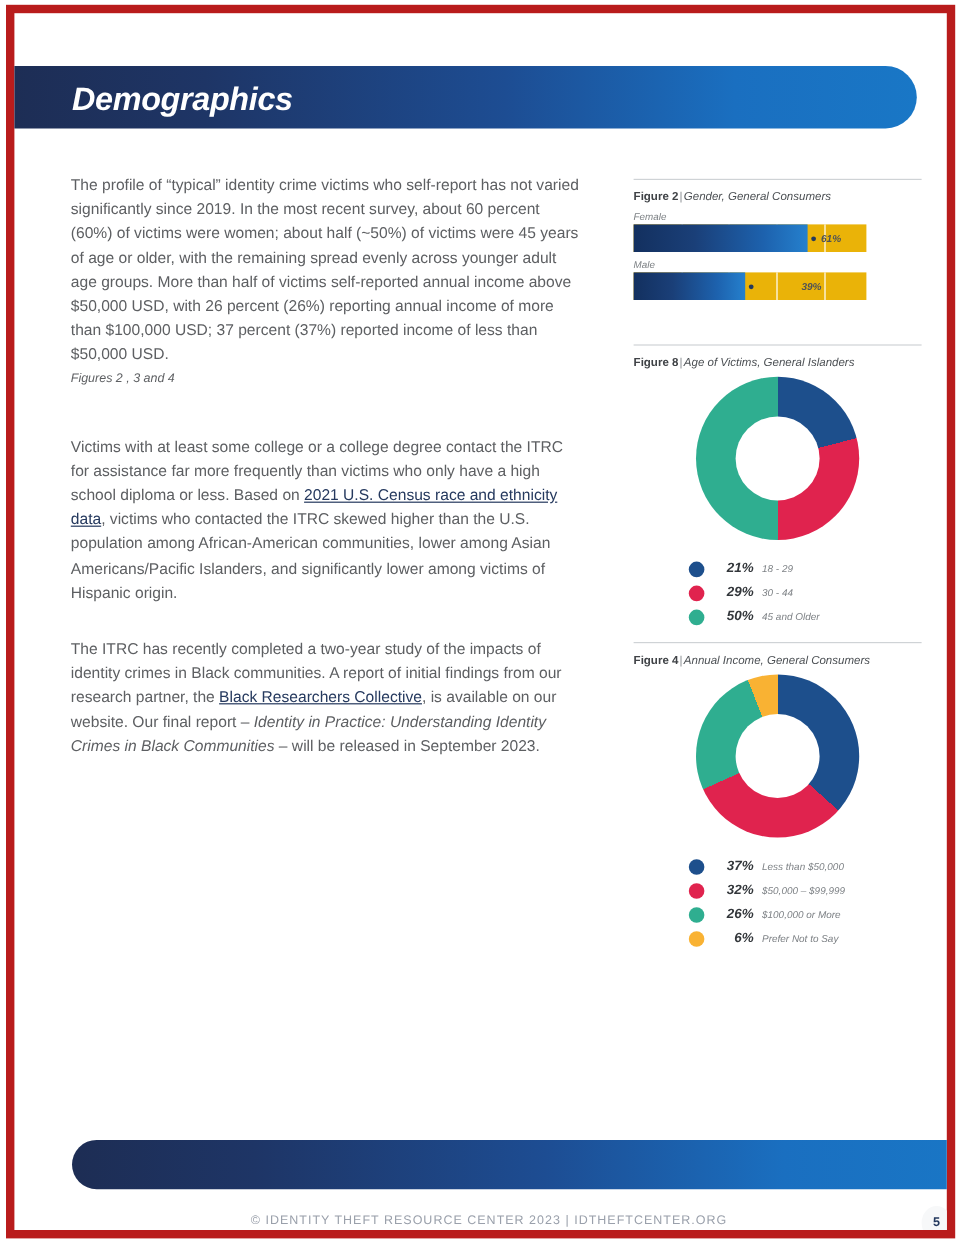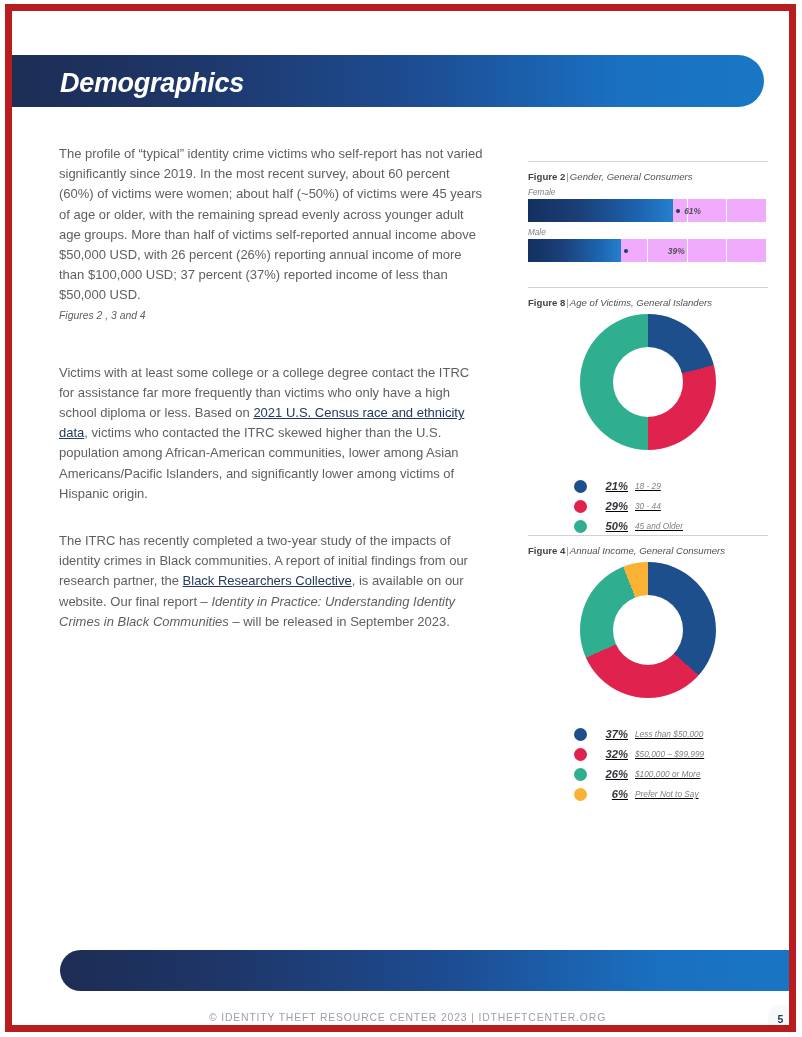--- a/index.html
+++ b/index.html
@@ -83,21 +83,21 @@
   .ital { font-style: italic; }
 
   
   .fig-col {
     position: absolute;
     left: 516px;
     top: 0;
     width: 240px;
   }
   .figure { position: absolute; width: 240px; }
-  .fig2 { top: 150px; }
+  .fig2 { top: 138px; }
   .fig3 { top: 276px; }
   .fig4 { top: 524px; }
 
   .fig-rule {
     width: 100%;
     height: 1px;
     background: #cfd3d6;
     margin-bottom: 9px;
   }
   .fig-cap {
@@ -113,23 +113,23 @@
   
   .bar-group { margin-top: 6px; }
   .bar-label {
     font-size: 8.2px;
     font-style: italic;
     color: #7c8084;
     margin-bottom: 2px;
   }
   .bar-track {
     position: relative;
-    width: 238px;
+    width: 194px;
     height: 23px;
-    background: #f0abfc;
+    background: #eab308;
   }
   .bar-grid {
     position: absolute;
     top: 0;
     width: 1px;
     height: 100%;
     background: #ffffff;
   }
   .bar-fill {
     position: absolute;
@@ -178,21 +178,21 @@
     position: absolute;
     left: 24%;
     top: 24%;
     width: 52%;
     height: 52%;
     background: #ffffff;
     border-radius: 50%;
   }
 
   
-  .legend { margin-top: 16px; padding-left: 46px; text-decoration: underline; }
+  .legend { margin-top: 4px; padding-left: 46px; }
   .legend-row {
     display: flex;
     align-items: center;
     height: 20px;
   }
   .legend-dot {
     width: 13px;
     height: 13px;
     border-radius: 50%;
     flex: 0 0 13px;

